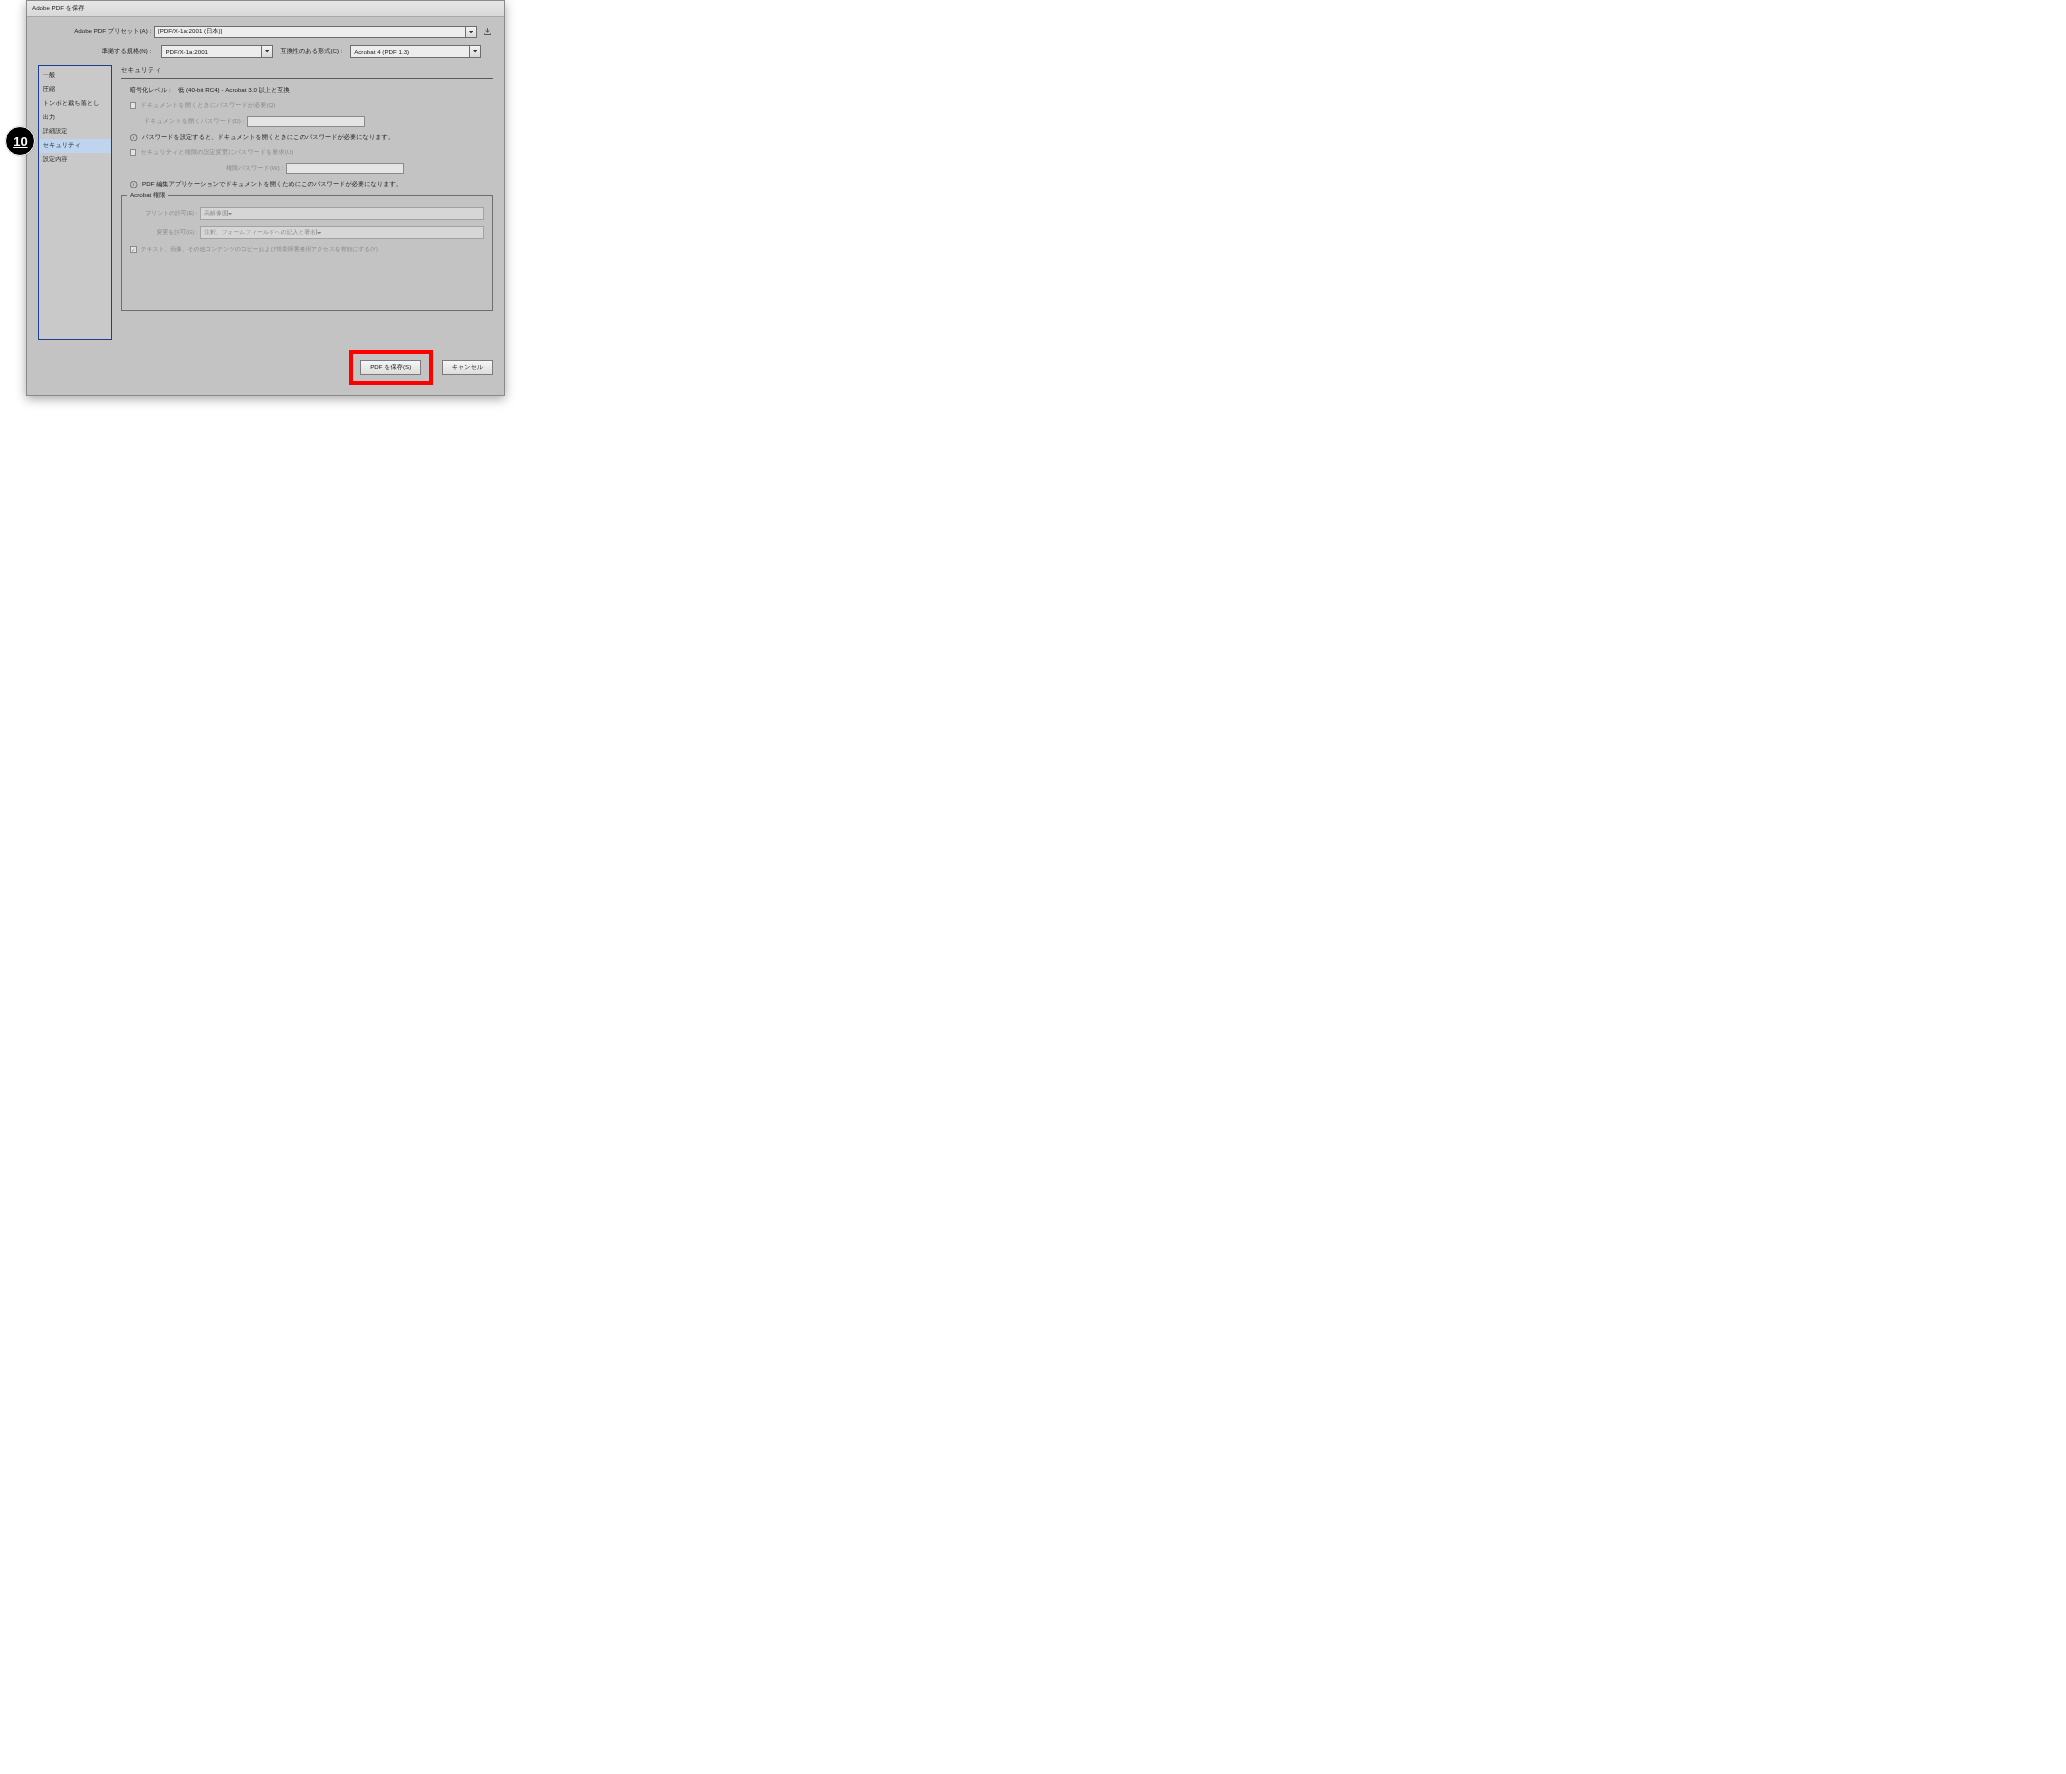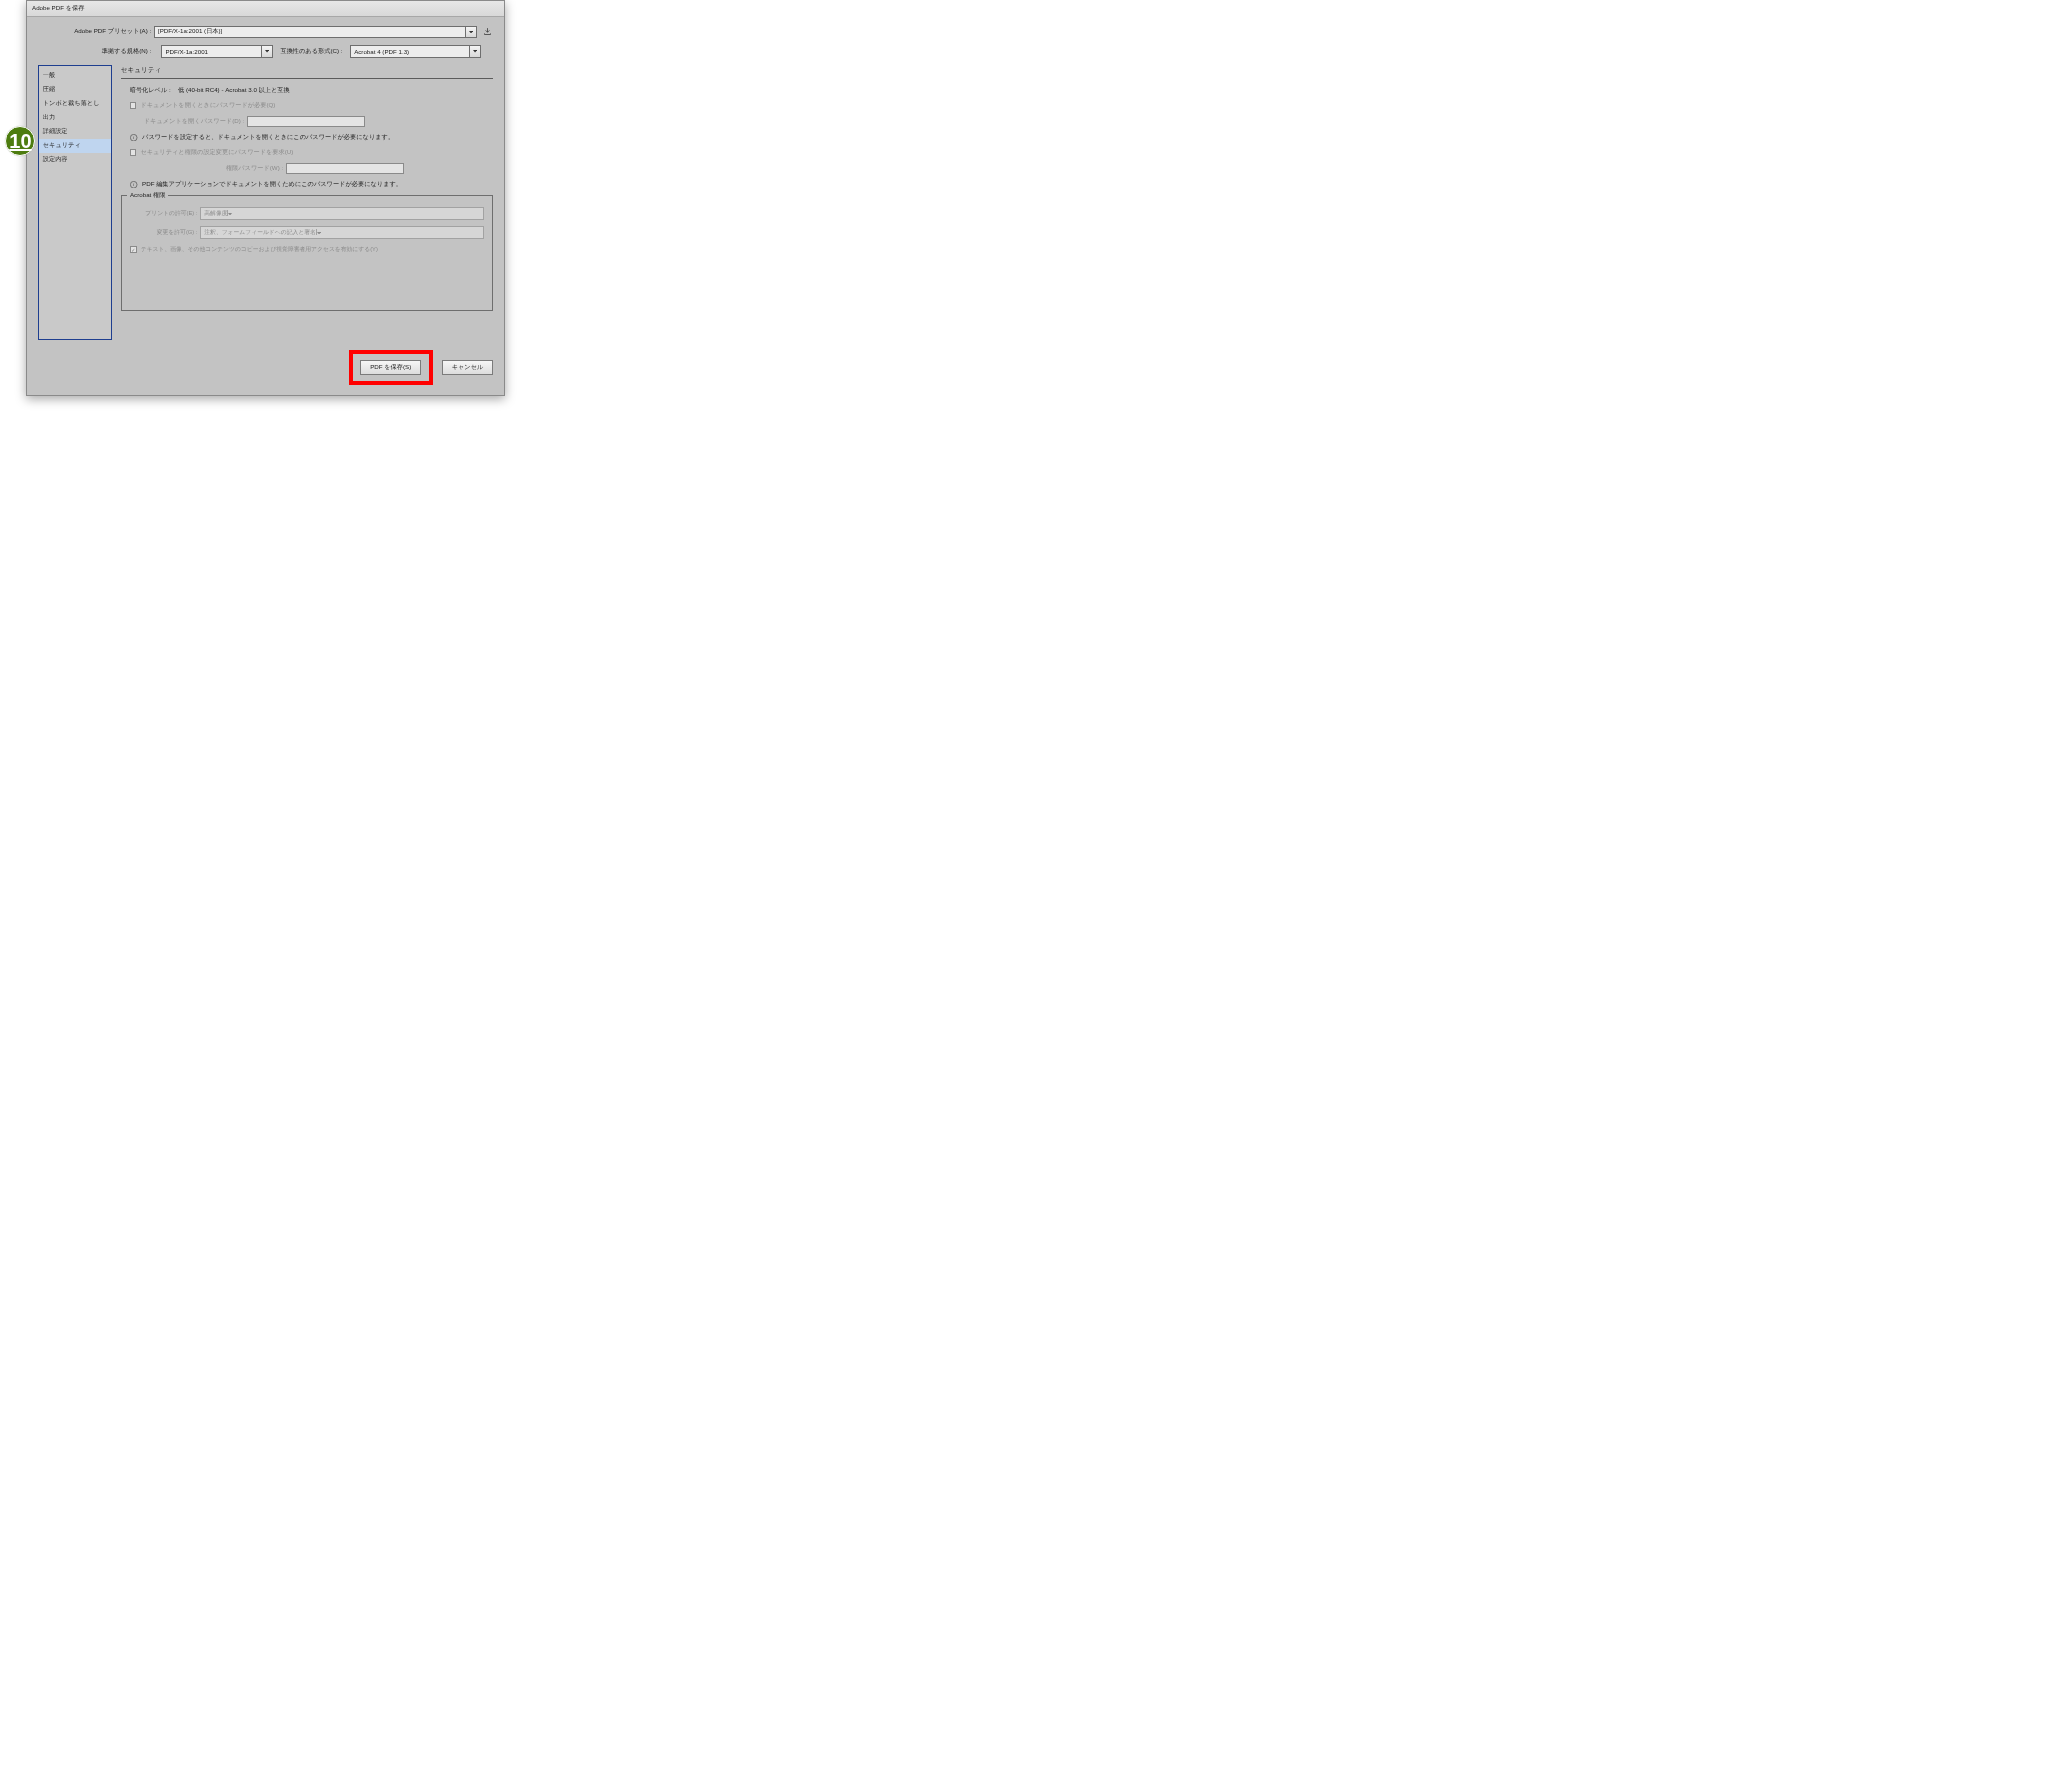--- a/index.html
+++ b/index.html
@@ -4,24 +4,24 @@
 <style>
   * { box-sizing: border-box; margin: 0; padding: 0; }
   body { font-family: "Meiryo", "Hiragino Kaku Gothic Pro", sans-serif; font-size: 5.8px; color: #222; background: #fff; }
   .wrap { position: relative; padding: 0 0 16.5px 0; }
 
   .callout-badge {
     position: absolute;
     top: 126px; left: 5.4px;
     width: 30px; height: 30px;
     border-radius: 50%;
-    background: #4d7c0f;
+    background: #000000;
     border: 1.7px solid #fff;
     display: flex; align-items: center; justify-content: center;
-    font-size: 20px; font-weight: 600; color: #fff;
+    font-size: 13px; font-weight: 600; color: #fff;
     box-shadow: 0 0 0 0.4px rgba(0,0,0,0.08);
     z-index: 50;
     text-decoration: underline;
   }
 
   .dialog {
     margin-left: 26px;
     width: 479px;
     background: #c3c3c3;
     border: 0.4px solid #8a8a8a;

